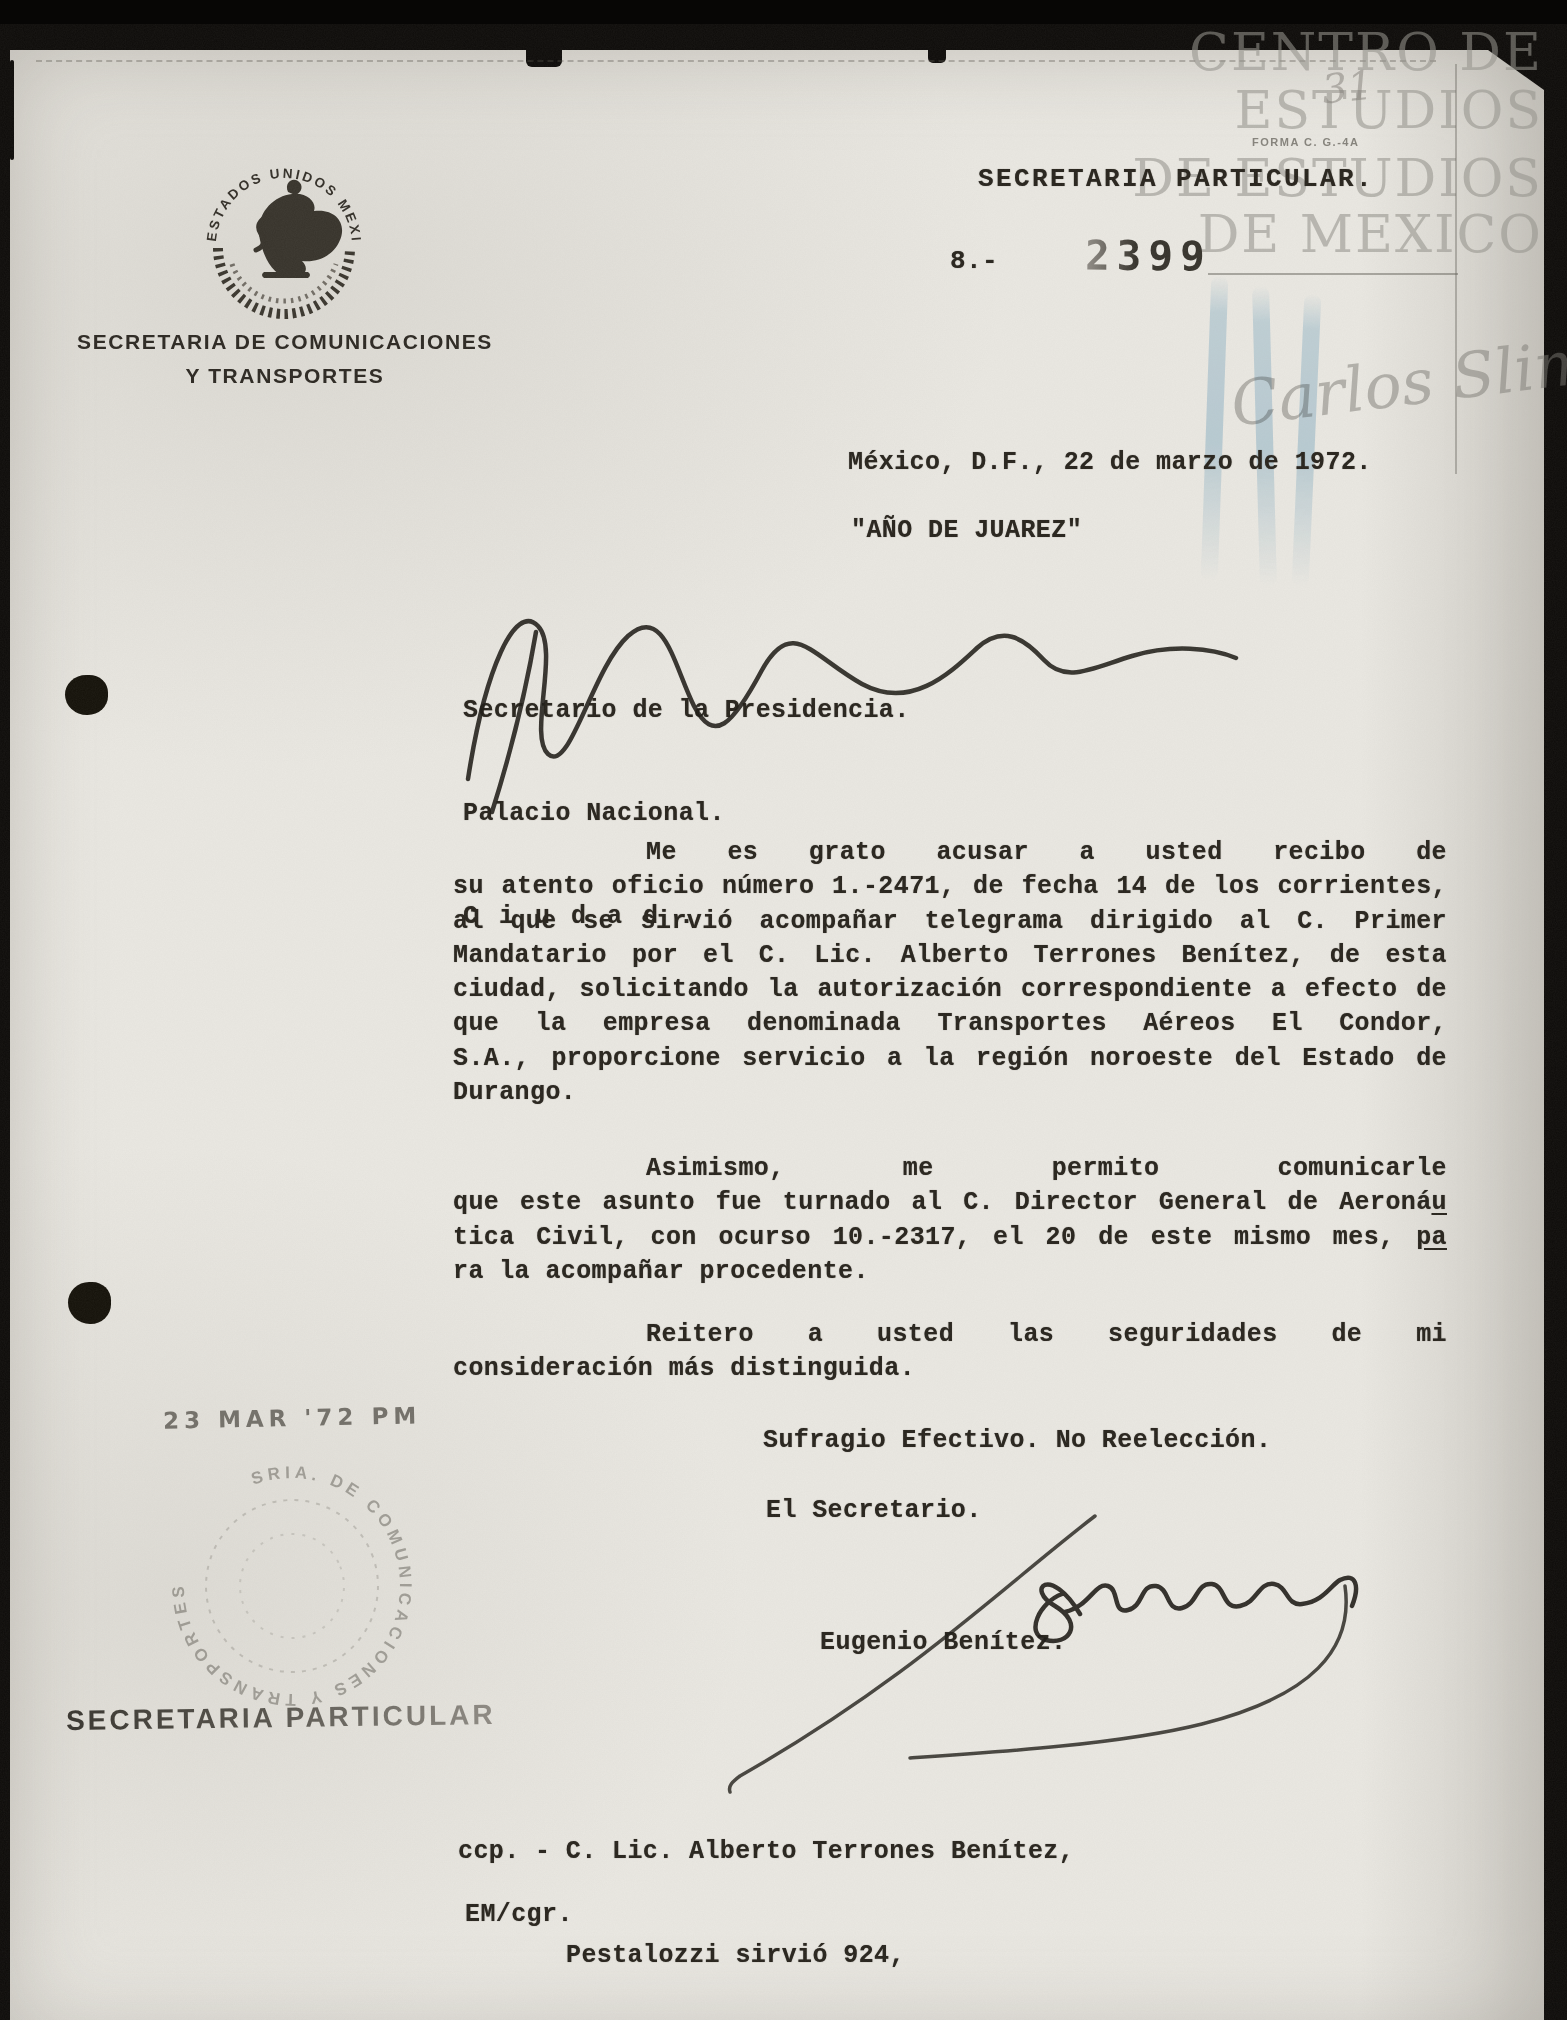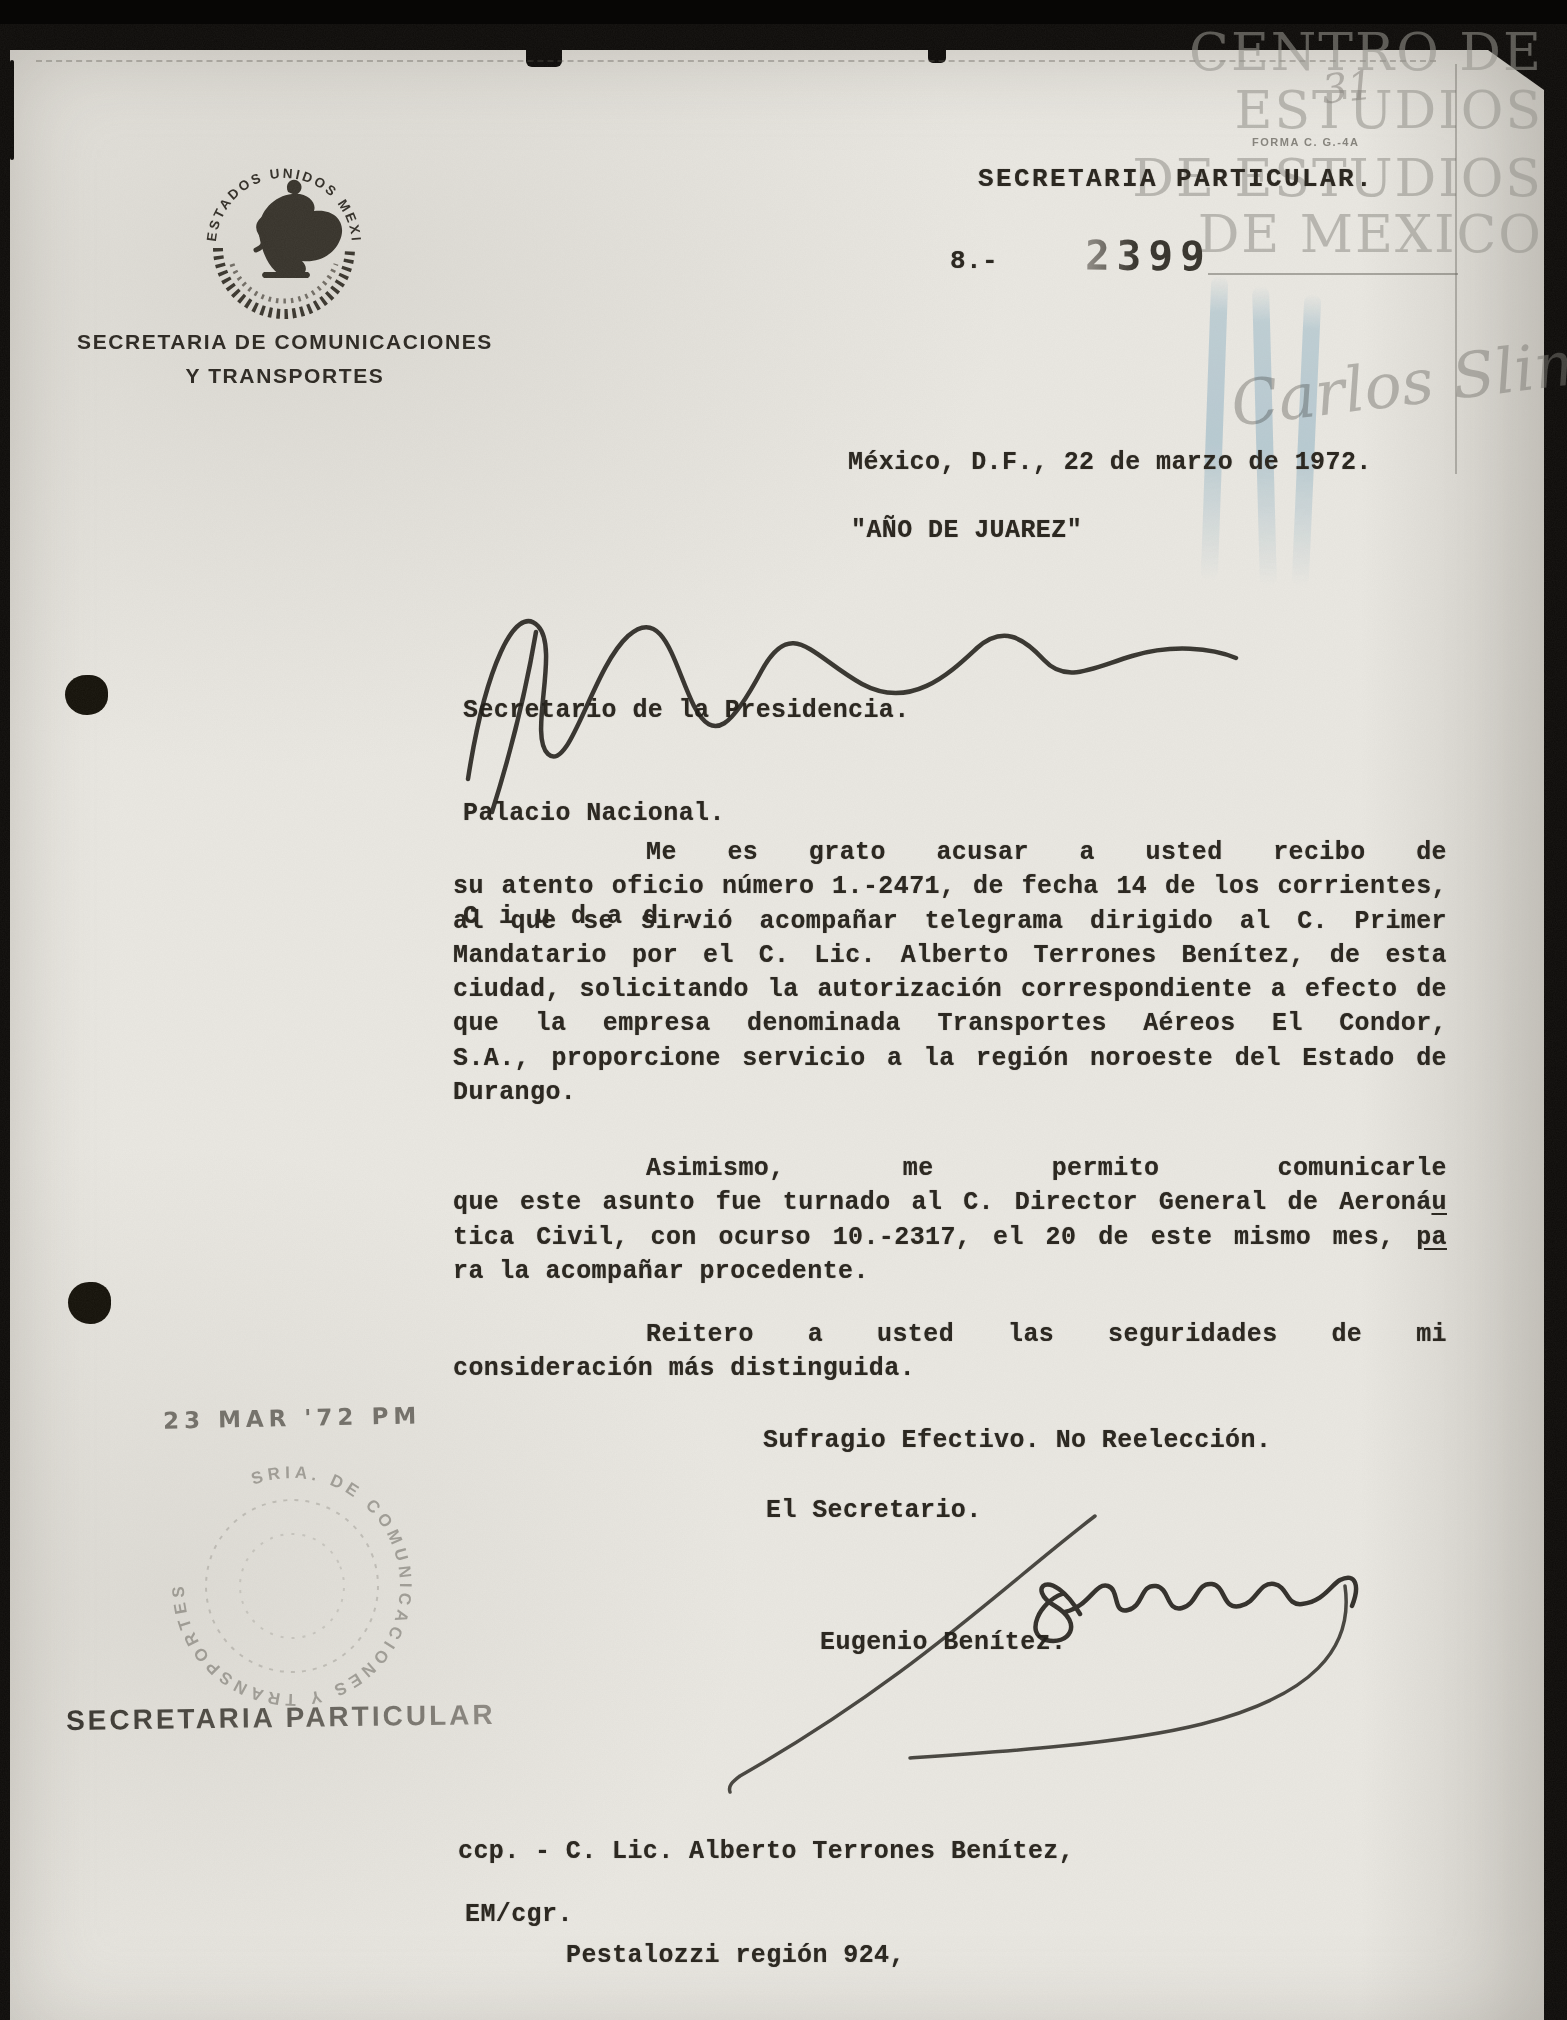--- a/index.html
+++ b/index.html
@@ -174,21 +174,21 @@
     <circle cx="134" cy="134" r="52" fill="none" stroke="#716e66" stroke-width="2" stroke-dasharray="3 8" opacity=".45"></circle>
     <text font-family="Liberation Sans, sans-serif" font-size="17" font-weight="700" letter-spacing="4.5" fill="#5f5c54">
       <textPath href="#stampCircle" startOffset="2">SRIA. DE COMUNICACIONES Y TRANSPORTES</textPath>
     </text>
   </svg>
 
   <div class="stamp-office" style="left:66px;top:1678px;">SECRETARIA PARTICULAR</div>
 
   <div class="t" style="left:458px;top:1742px;line-height:34.5px;">
     <div>ccp. - C. Lic. Alberto Terrones Benítez,</div>
-    <div style="padding-left:108px;">Pestalozzi región 924,</div>
+    <div style="padding-left:108px;">Pestalozzi sirvió 924,</div>
     <div style="padding-left:108px;">Ciudad, 12.</div>
   </div>
   <div class="t" style="left:465px;top:1876px;">EM/cgr.</div>
 
   <svg class="noise" width="1567" height="2020">
     <filter id="grain">
         <feTurbulence type="fractalNoise" baseFrequency="0.9" numOctaves="2" stitchTiles="stitch"></feTurbulence>
       <feColorMatrix type="matrix" values="0 0 0 0 0.42 0 0 0 0 0.41 0 0 0 0 0.38 0 0 0 0.6 0"></feColorMatrix>
       </filter>
     <rect x="10" y="26" width="1534" height="1986" filter="url(#grain)"></rect>

